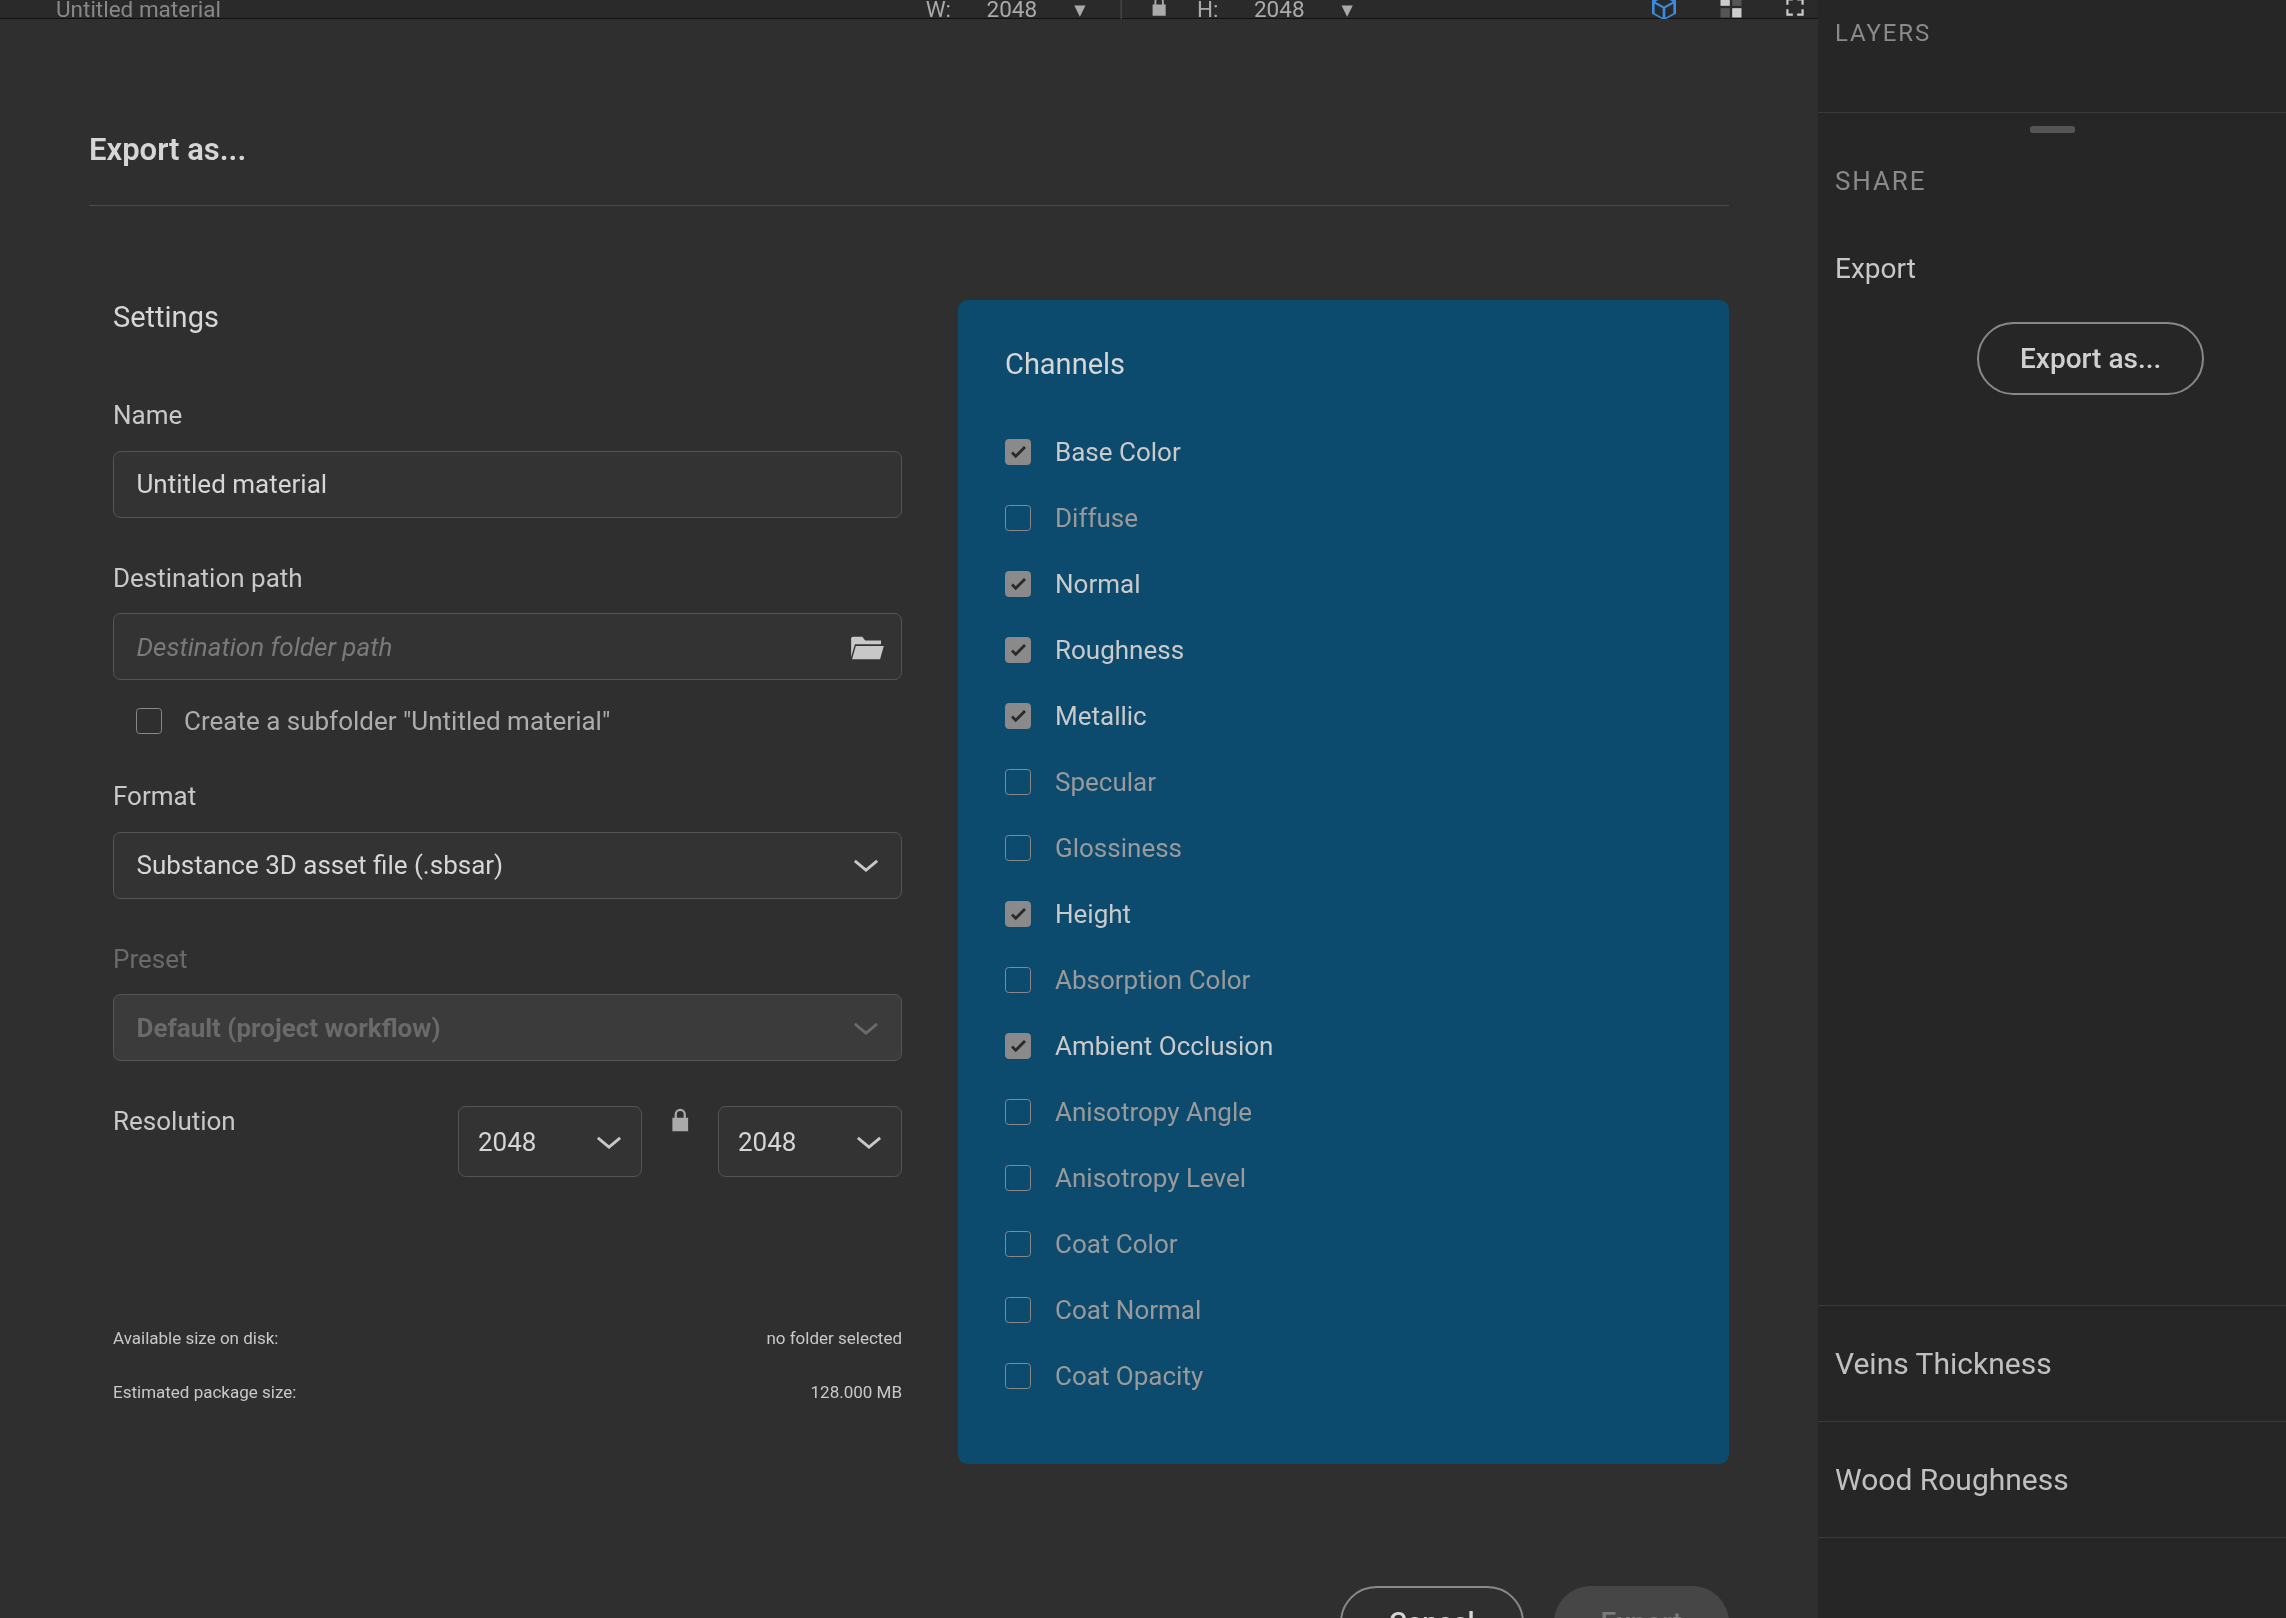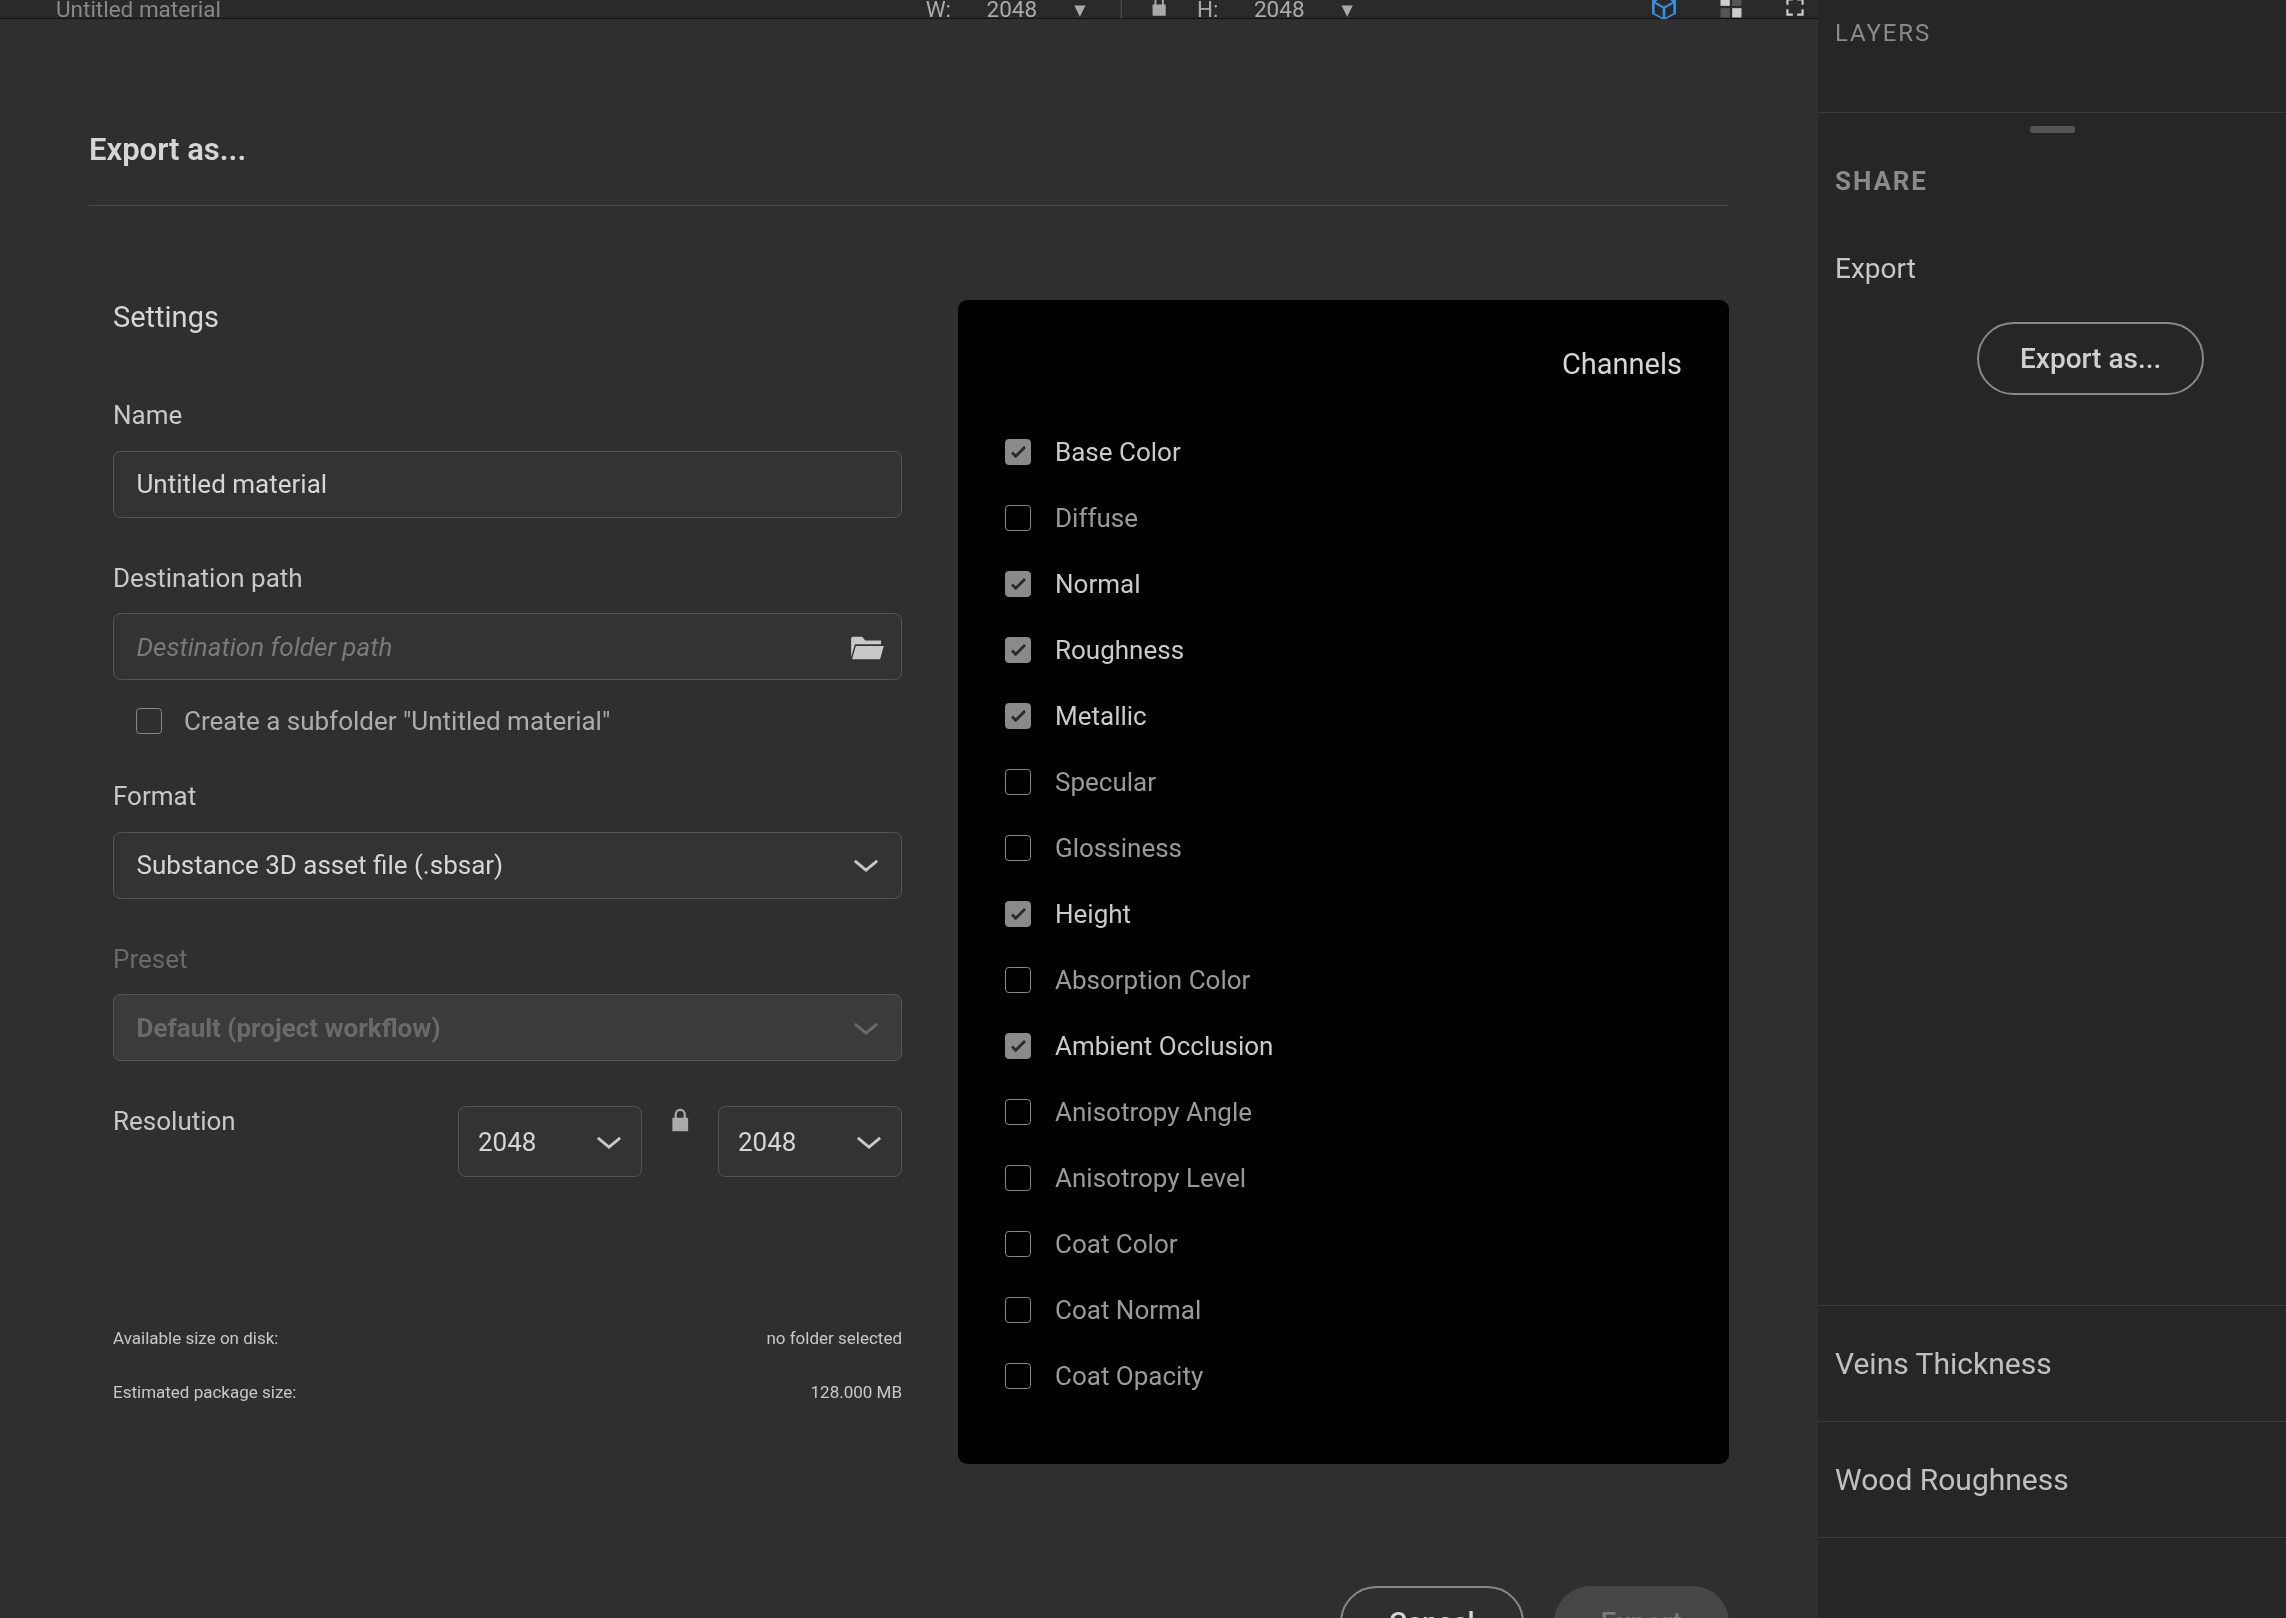--- a/index.html
+++ b/index.html
@@ -76,24 +76,23 @@
       display: flex;
       gap: 56px;
       margin-top: 94px;
     }
     .col-left {
       flex: 1;
       margin-left: 24px;
     }
     .col-right {
       width: 790px;
-      background: #000000;
+      background: #0c4a6e;
       border-radius: 9.4px;
       padding: 47px 47px 37px 47px;
-      text-align: right;
     }
     .section-title {
       font-size: 29px;
       color: #d6d6d6;
       margin-bottom: 66px;
     }
     .field-label {
       font-size: 26px;
       color: #c8c8c8;
       margin-bottom: 20.6px;
@@ -304,21 +303,20 @@
       width: 45px;
       height: 6.6px;
       background: #555;
       border-radius: 2.8px;
     }
     .panel-share {
       font-size: 26px;
       letter-spacing: 1.9px;
       color: #8a8a8a;
       padding: 0 17px 56px 17px;
-      font-weight: bold;
     }
     .panel-export-label {
       font-size: 28px;
       color: #c8c8c8;
       padding: 0 17px 37px 17px;
     }
     .export-as-btn {
       margin-left: 159px;
       height: 73px;
       padding: 0 41px;

